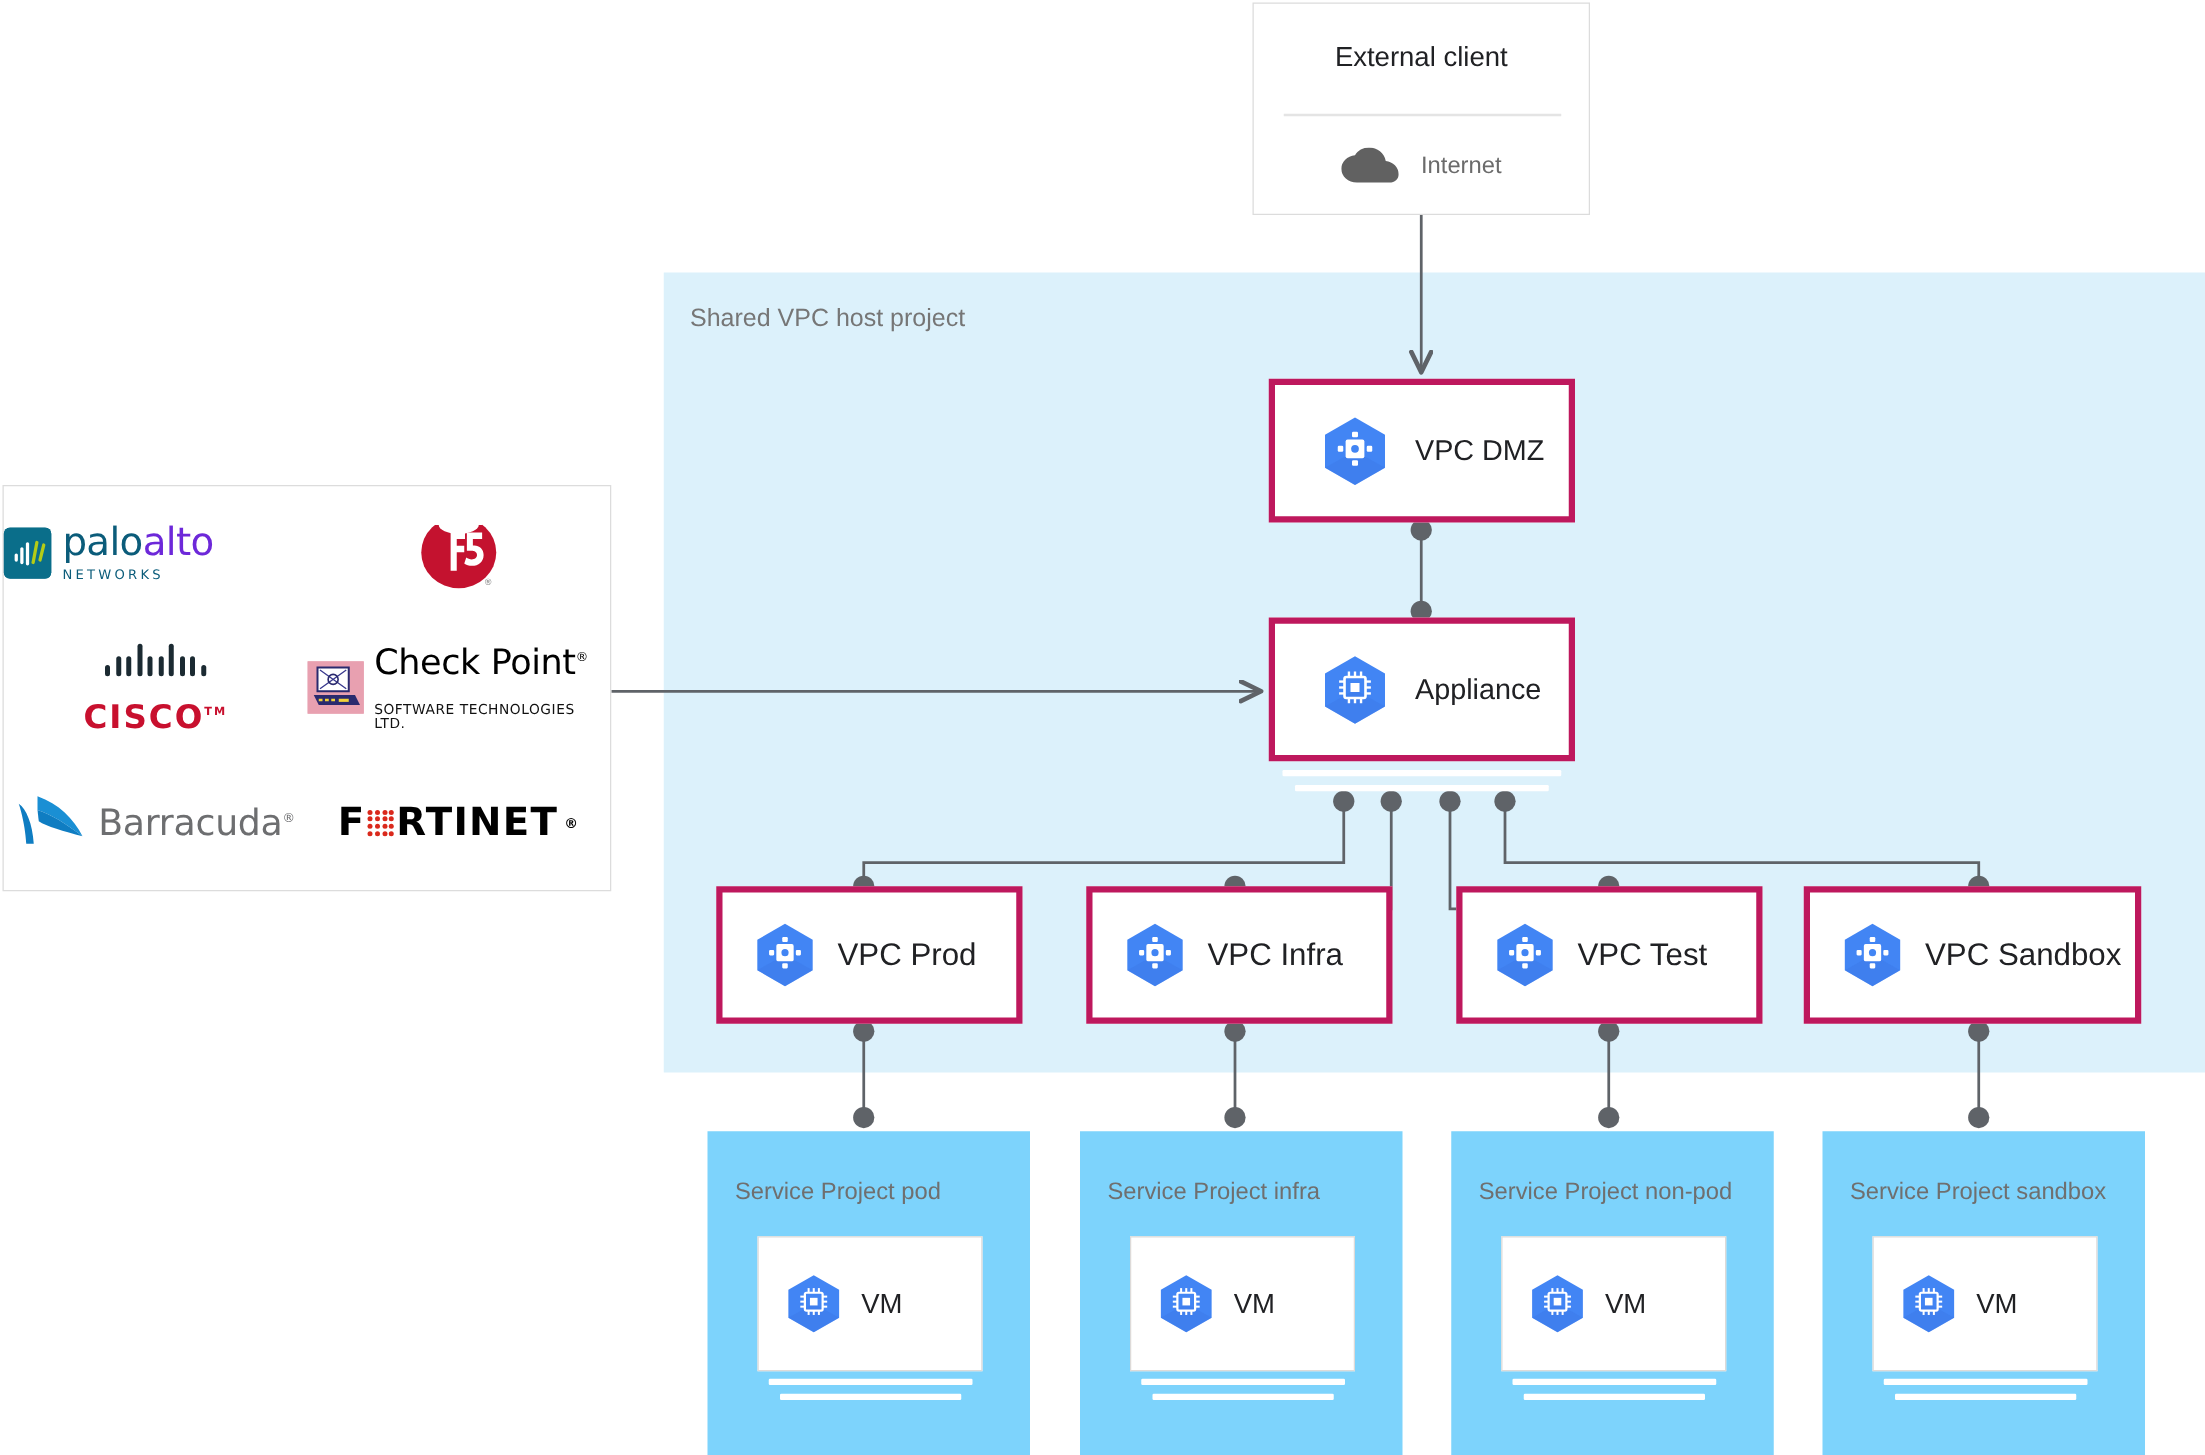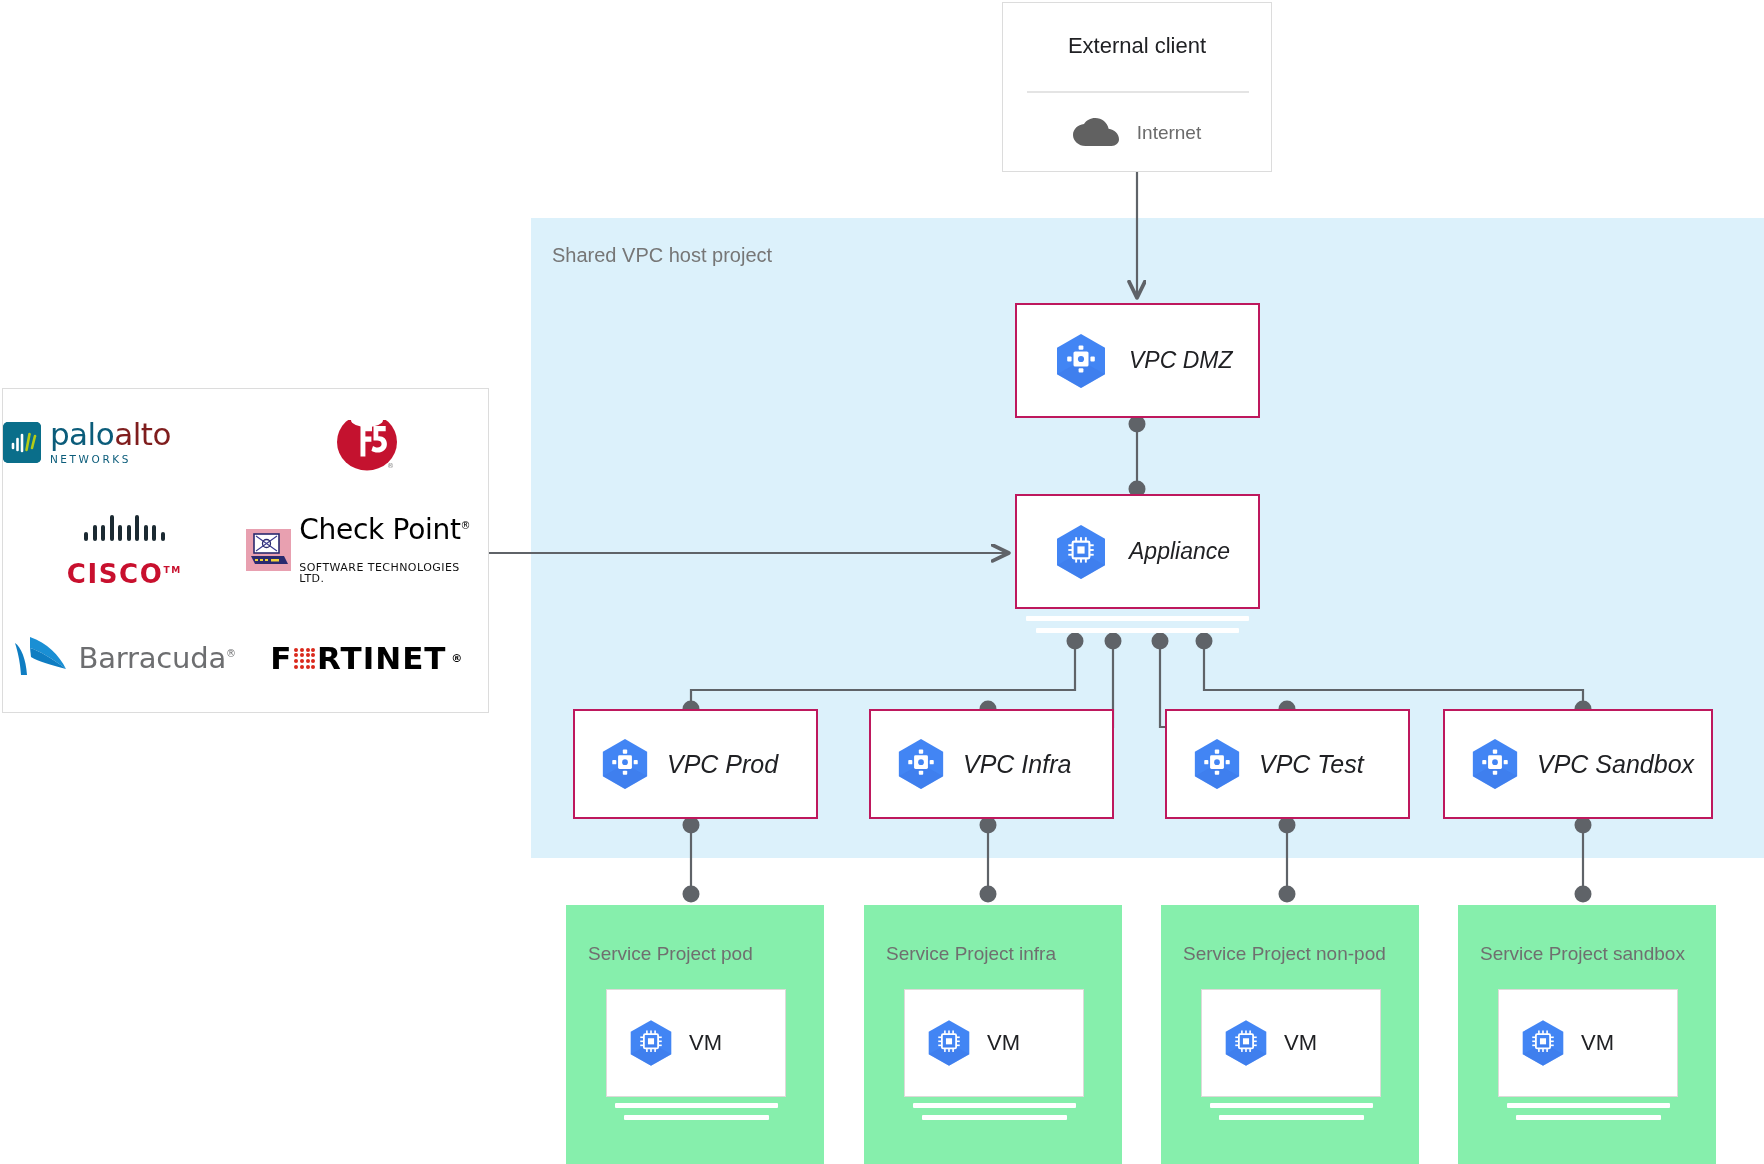--- a/index.html
+++ b/index.html
@@ -39,43 +39,43 @@
   #shared-vpc-region{
     left:531px; top:218px; width:1233px; height:640px;
     background:#dcf1fb;
   }
   #shared-vpc-label{
     left:552px; top:244px; font-size:20px; color:#767676;
   }
 
   
   .gcpbox{
-    position:absolute;background:#ffffff;border:2px solid #be185d;
-    box-sizing:border-box;display:flex;align-items:center;font-style:italic;
+    position:absolute;background:#ffffff;border:5px solid #be185d;
+    box-sizing:border-box;display:flex;align-items:center;
   }
   .gcpbox .ico{ margin-left:38px; flex:0 0 auto; }
   .gcpbox .lbl{ margin-left:22px; font-size:23px; color:#202124; white-space:nowrap;}
 
   #vpc-dmz{ left:1015px; top:303px; width:245px; height:115px; }
   #appliance{ left:1015px; top:494px; width:245px; height:115px; }
 
   .vpcrow{ top:709px; width:245px; height:110px; }
   #vpc-prod{ left:573px; }
   #vpc-infra{ left:869px; }
   #vpc-test{ left:1165px; }
   #vpc-sandbox{ left:1443px; width:270px;}
   .vpcrow .ico{ margin-left:26px; }
   .vpcrow .lbl{ margin-left:18px; font-size:25px; }
 
   
   .deck{ position:absolute; background:#ffffff; height:5px; border-radius:1px;}
 
   
   .svcproj{
-    position:absolute;background:#86efac;top:905px;width:258px;height:260px;
+    position:absolute;background:#7dd3fc;top:905px;width:258px;height:260px;
   }
   #svc-pod{ left:566px; }
   #svc-infra{ left:864px; }
   #svc-nonpod{ left:1161px; }
   #svc-sandbox{ left:1458px; }
   .svc-title{
     position:absolute;left:22px;top:38px;font-size:19px;color:#6f6f6f;white-space:nowrap;
   }
   .vmbox{
     position:absolute;left:40px;top:84px;width:180px;height:108px;
@@ -96,21 +96,21 @@
     align-items:center;justify-items:center;
   }
   .vendor-cell{display:flex;align-items:center;justify-content:center;}
 
   
   .pa-wrap{display:flex;align-items:center;gap:9px;}
   .pa-sq{width:41px;height:41px;background:#0a6e8a;border-radius:5px;position:relative;overflow:hidden;}
   .pa-text{font-family:"DejaVu Sans",sans-serif;line-height:1;}
   .pa-row1{font-size:31px;font-weight:400;letter-spacing:-0.5px;}
   .pa-palo{color:#0b5c7a;}
-  .pa-alto{color:#7f1d1d;}
+  .pa-alto{color:#6d28d9;}
   .pa-row2{font-size:10.5px;letter-spacing:2.6px;color:#0b5c7a;text-align:right;margin-top:2px;}
 
   
   .f5-wrap{position:relative;width:62px;height:62px;}
 
   
   .cisco-wrap{display:flex;flex-direction:column;align-items:center;gap:20px;}
   .cisco-bars{display:flex;align-items:flex-end;gap:4.5px;height:28px;}
   .cisco-bars i{display:block;width:4px;background:#1b2a32;border-radius:2px;}
   .cisco-word{font-family:"DejaVu Sans",sans-serif;font-size:26px;font-weight:700;

